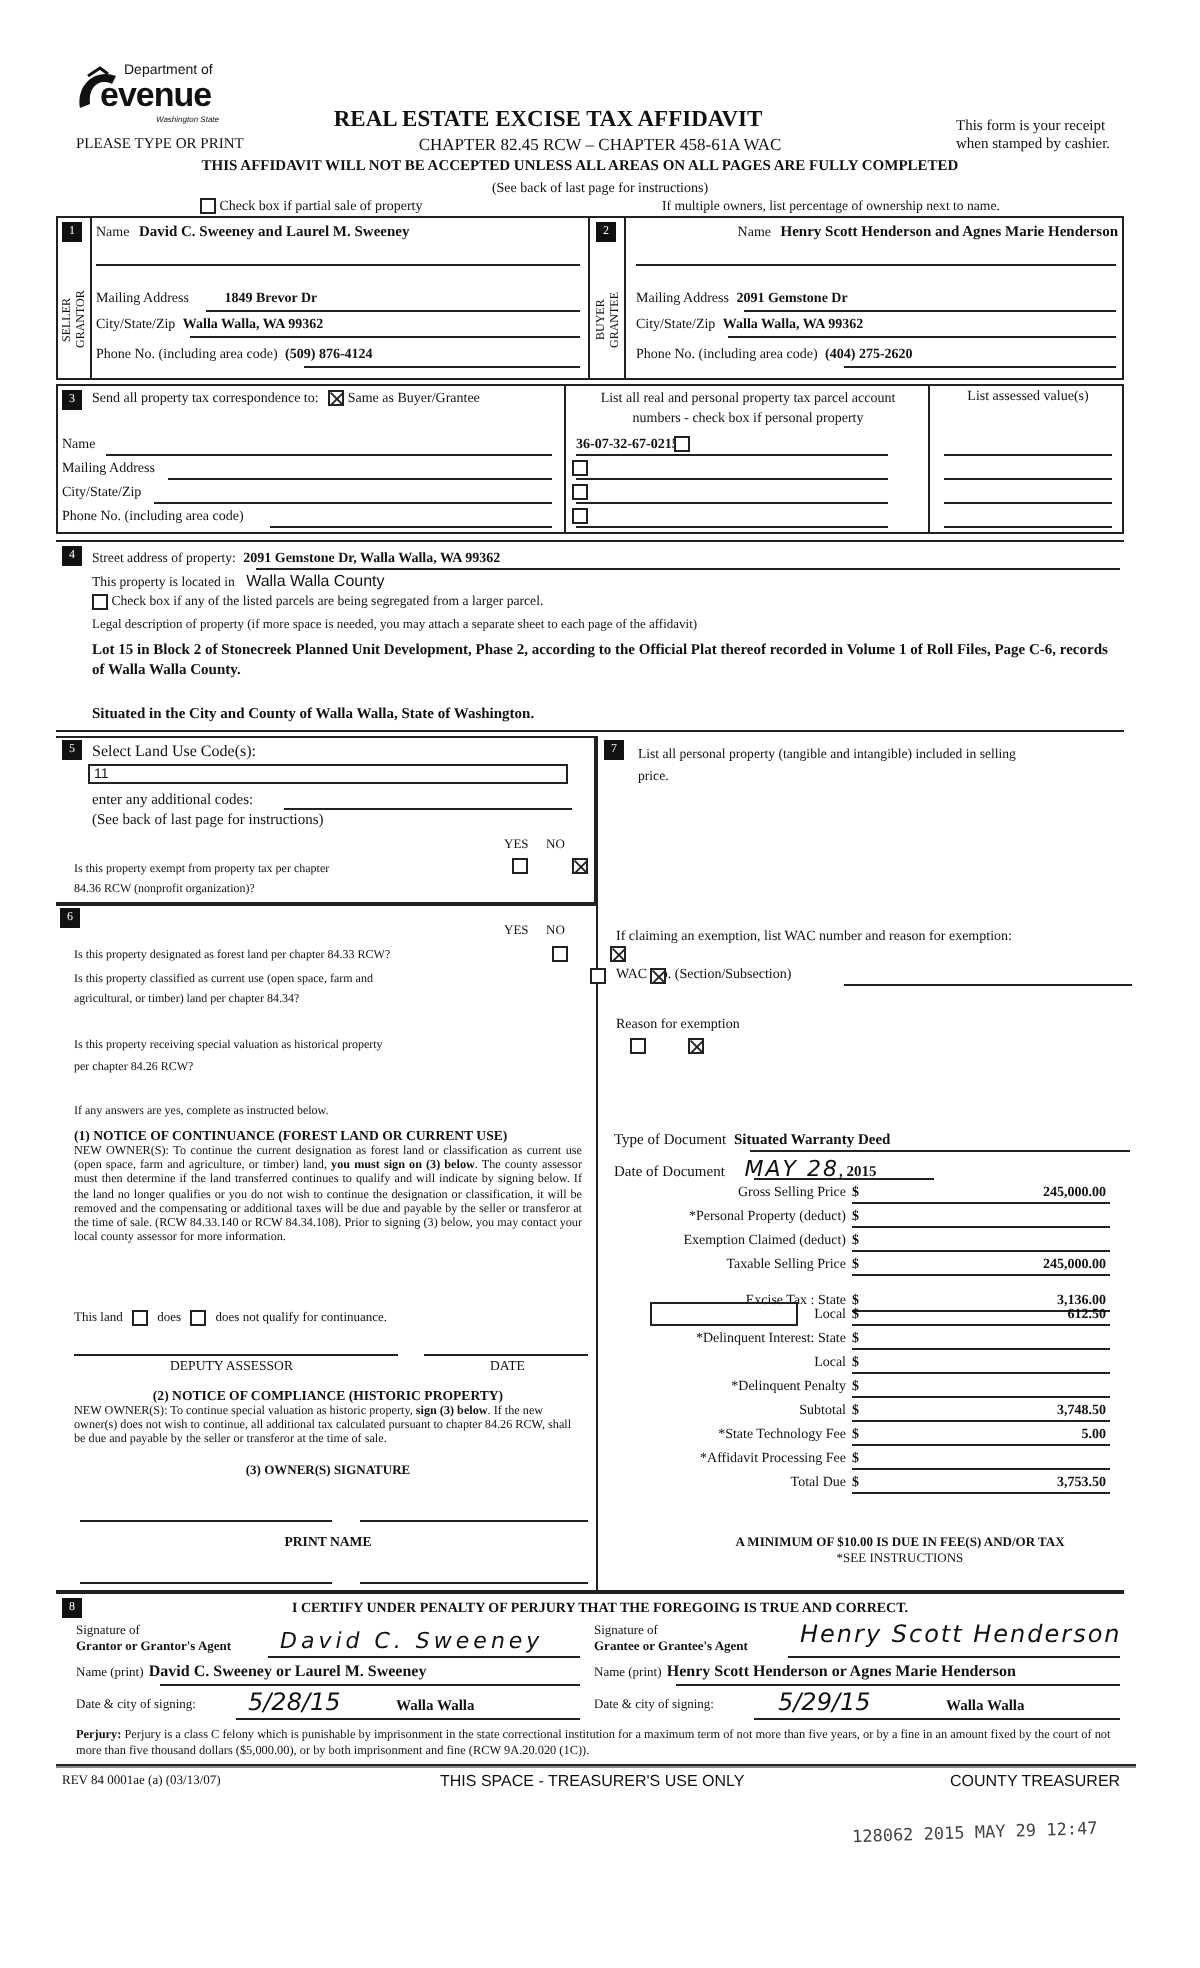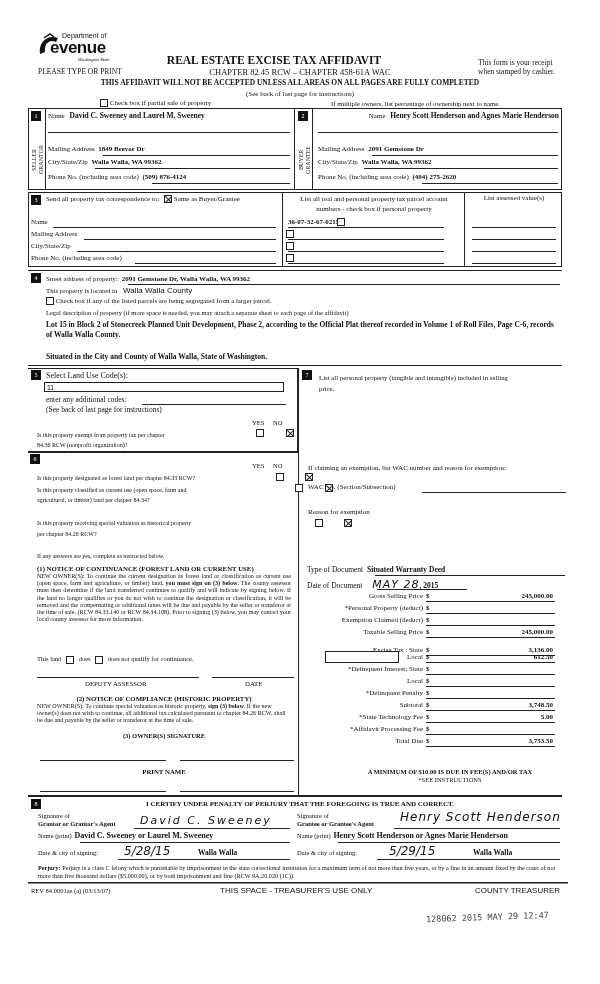--- a/index.html
+++ b/index.html
@@ -66,21 +66,21 @@
 </div>
 
 
 <div class="abs" style="left:48px;top:111px;width:242px;height:11px;">
   <span style="font-size:7px;">Name</span>
   <span class="b" style="font-size:7.5px;margin-left:3px;">David C. Sweeney and Laurel M. Sweeney</span>
 </div>
 <div class="abs ul" style="left:48px;top:132px;width:242px;height:1px;"></div>
 <div class="abs" style="left:48px;top:145px;width:242px;height:10px;">
   <span>Mailing Address</span>
-  <span class="b" style="margin-left:2px;">1849 Brevor Dr</span>
+  <span class="b" style="margin-left:16px;">1849 Brevor Dr</span>
 </div>
 <div class="abs ul" style="left:103px;top:155px;width:187px;height:1px;"></div>
 <div class="abs" style="left:48px;top:158px;width:242px;height:10px;">
   <span>City/State/Zip</span>
   <span class="b" style="margin-left:2px;">Walla Walla, WA  99362</span>
 </div>
 <div class="abs ul" style="left:95px;top:168px;width:195px;height:1px;"></div>
 <div class="abs" style="left:48px;top:173px;width:242px;height:10px;">
   <span>Phone No. (including area code)</span>
   <span class="b" style="margin-left:2px;">(509) 876-4124</span>

